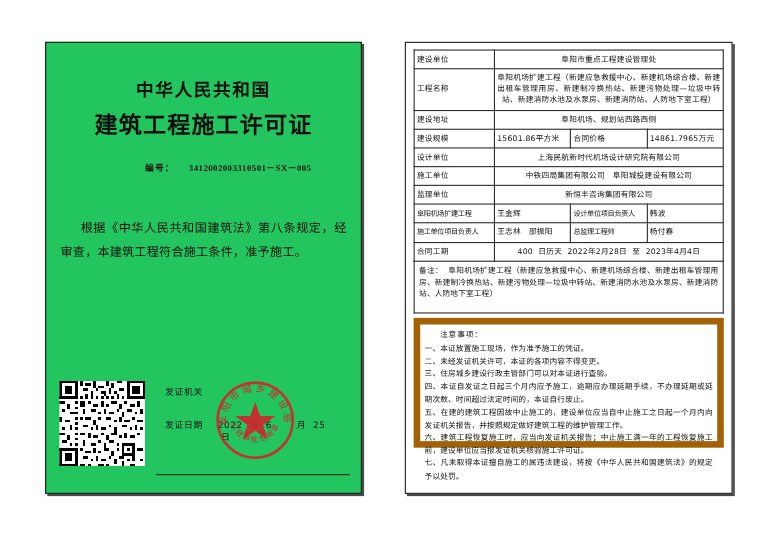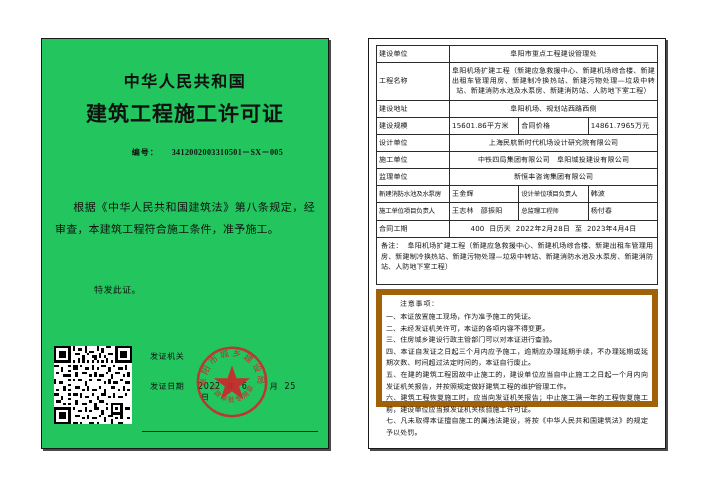--- a/index.html
+++ b/index.html
@@ -214,21 +214,20 @@
 
     <div class="serial-row">
       <span class="serial-label">编号：</span>
       <span class="serial-value">3412002003310501－SX－005</span>
     </div>
 
     <div class="body-text">
       <span class="indent"></span><span>根据《中华人民共和国建筑法》第八条规定，经审查，本建筑工程符合施工条件，准予施工。</span>
     </div>
 
-    <div class="issue-line">特发此证。</div>
 
     <div class="left-footer">
 
       <div class="qr">
         <svg width="78" height="78" viewBox="0 0 33 33" shape-rendering="crispEdges" aria-hidden="true">
           <rect width="33" height="33" fill="#fff"></rect>
           <g fill="#000">
 
             <rect x="0" y="0" width="7" height="1"></rect>
               <rect x="0" y="6" width="7" height="1"></rect>
@@ -453,21 +452,21 @@
         </tr>
         <tr>
           <td class="lab">施工单位</td>
           <td colspan="3" class="wide-val">中铁四局集团有限公司　阜阳城投建设有限公司</td>
         </tr>
         <tr>
           <td class="lab">监理单位</td>
           <td colspan="3" class="wide-val">新恒丰咨询集团有限公司</td>
         </tr>
         <tr>
-          <td class="lab tight">新建消防水池及水泵房</td>
+          <td class="lab tight">阜阳机场扩建工程</td>
           <td>王金辉</td>
           <td class="lab tight">设计单位项目负责人</td>
           <td>韩波</td>
         </tr>
         <tr>
           <td class="lab tight">施工单位项目负责人</td>
           <td>王志林　邵振阳</td>
           <td class="lab tight">总监理工程师</td>
           <td>杨付春</td>
         </tr>

